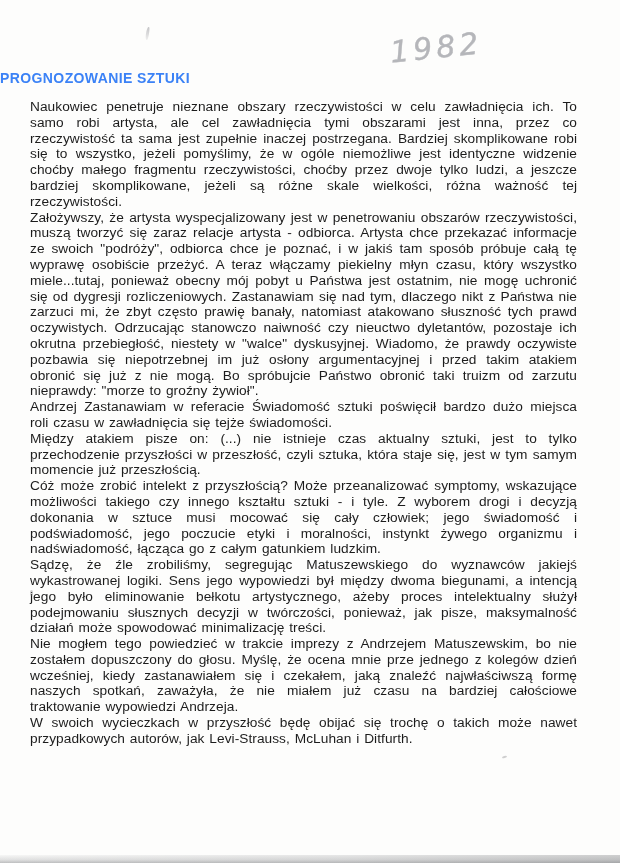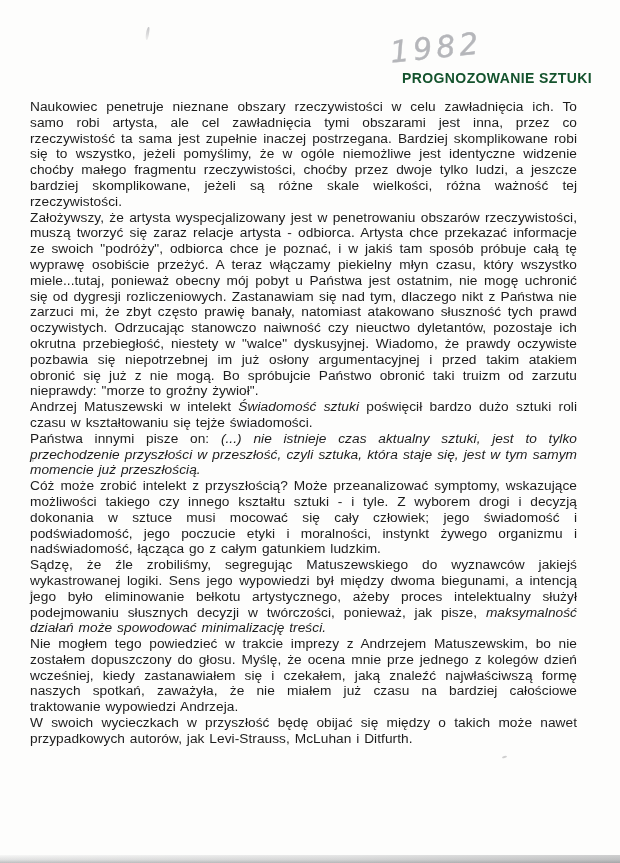--- a/index.html
+++ b/index.html
@@ -15,42 +15,41 @@
     overflow: hidden;
     font-family: "Liberation Sans", sans-serif;
     color: #1c1c1c;
   }
   .doc-title {
     position: absolute;
     top: 70px;
     left: 0;
     width: 592px;
     margin: 0;
-    text-align: right;
+    text-align: left;
     font-size: 14px;
     font-weight: bold;
     letter-spacing: 0.4px;
-    color: #14532d;
+    color: #3b82f6;
   }
   .doc-body {
     position: absolute;
     top: 99px;
     left: 30px;
     width: 547px;
     font-size: 13.7px;
     line-height: 15.8px;
     text-align: justify;
     word-spacing: 1px;
     letter-spacing: 0.05px;
   }
   .doc-body p {
     margin: 0;
   }
   .doc-body .it {
-    font-style: italic;
   }
   .handwritten-year {
     position: absolute;
     top: 30px;
     left: 390px;
     font-family: "DejaVu Sans", sans-serif;
     font-style: italic;
     font-weight: 300;
     font-size: 30px;
     letter-spacing: 4px;
@@ -98,32 +97,32 @@
 
   <h1 class="doc-title">PROGNOZOWANIE SZTUKI</h1>
 
   <div class="doc-body">
 
     <p><span>Naukowiec penetruje nieznane obszary rzeczywistości w celu zawładnięcia ich. To samo robi artysta, ale cel zawładnięcia tymi obszarami jest inna, przez co rzeczywistość ta sama jest zupełnie inaczej postrzegana. Bardziej skomplikowane robi się to wszystko, jeżeli pomyślimy, że w ogóle niemożliwe jest identyczne widzenie choćby małego fragmentu rzeczywistości, choćby przez dwoje tylko ludzi, a jeszcze bardziej skomplikowane, jeżeli są różne skale wielkości, różna ważność tej rzeczywistości.</span></p>
 
     <p><span>Założywszy, że artysta wyspecjalizowany jest w penetrowaniu obszarów rzeczywistości, muszą tworzyć się zaraz relacje artysta - odbiorca. Artysta chce przekazać informacje ze swoich "podróży", odbiorca chce je poznać, i w jakiś tam sposób próbuje całą tę wyprawę osobiście przeżyć. A teraz włączamy piekielny młyn czasu, który wszystko miele...tutaj, ponieważ obecny mój pobyt u Państwa jest ostatnim, nie mogę uchronić się od dygresji rozliczeniowych. Zastanawiam się nad tym, dlaczego nikt z Państwa nie zarzuci mi, że zbyt często prawię banały, natomiast atakowano słuszność tych prawd oczywistych. Odrzucając stanowczo naiwność czy nieuctwo dyletantów, pozostaje ich okrutna przebiegłość, niestety w "walce" dyskusyjnej. Wiadomo, że prawdy oczywiste pozbawia się niepotrzebnej im już osłony argumentacyjnej i przed takim atakiem obronić się już z nie mogą. Bo spróbujcie Państwo obronić taki truizm od zarzutu nieprawdy: "morze to groźny żywioł".</span></p>
 
 
-    <p><span>Andrzej Matuszewski w intelekt </span><span class="it">Świadomość sztuki</span><span> poświęcił bardzo dużo sztuki roli czasu w kształtowaniu się tejże świadomości.</span></p>
+    <p><span>Andrzej Zastanawiam w referacie </span><span class="it">Świadomość sztuki</span><span> poświęcił bardzo dużo miejsca roli czasu w zawładnięcia się tejże świadomości.</span></p>
 
-    <p><span>Państwa innymi pisze on: </span><span class="it">(...) nie istnieje czas aktualny sztuki, jest to tylko przechodzenie przyszłości w przeszłość, czyli sztuka, która staje się, jest w tym samym momencie już przeszłością.</span></p>
+    <p><span>Między atakiem pisze on: </span><span class="it">(...) nie istnieje czas aktualny sztuki, jest to tylko przechodzenie przyszłości w przeszłość, czyli sztuka, która staje się, jest w tym samym momencie już przeszłością.</span></p>
 
     <p><span>Cóż może zrobić intelekt z przyszłością? Może przeanalizować symptomy, wskazujące możliwości takiego czy innego kształtu sztuki - i tyle. Z wyborem drogi i decyzją dokonania w sztuce musi mocować się cały człowiek; jego świadomość i podświadomość, jego poczucie etyki i moralności, instynkt żywego organizmu i nadświadomość, łącząca go z całym gatunkiem ludzkim.</span></p>
 
     <p><span>Sądzę, że źle zrobiliśmy, segregując Matuszewskiego do wyznawców jakiejś wykastrowanej logiki. Sens jego wypowiedzi był między dwoma biegunami, a intencją jego było eliminowanie bełkotu artystycznego, ażeby proces intelektualny służył podejmowaniu słusznych decyzji w twórczości, ponieważ, jak pisze, </span><span class="it">maksymalność działań może spowodować minimalizację treści.</span></p>
 
     <p><span>Nie mogłem tego powiedzieć w trakcie imprezy z Andrzejem Matuszewskim, bo nie zostałem dopuszczony do głosu. Myślę, że ocena mnie prze jednego z kolegów dzień wcześniej, kiedy zastanawiałem się i czekałem, jaką znaleźć najwłaściwszą formę naszych spotkań, zaważyła, że nie miałem już czasu na bardziej całościowe traktowanie wypowiedzi Andrzeja.</span></p>
 
 
-    <p><span>W swoich wycieczkach w przyszłość będę obijać się między o takich może nawet przypadkowych autorów, jak Levi-Strauss, McLuhan i Ditfurth.</span></p>
+    <p><span>W swoich wycieczkach w przyszłość będę obijać się trochę o takich może nawet przypadkowych autorów, jak Levi-Strauss, McLuhan i Ditfurth.</span></p>
 
   </div>
 
   <div class="speck s1"></div>
   <div class="speck s2"></div>
   <div class="speck s3"></div>
 
   <div class="scan-edge-shadow"></div>
 
 </div>

